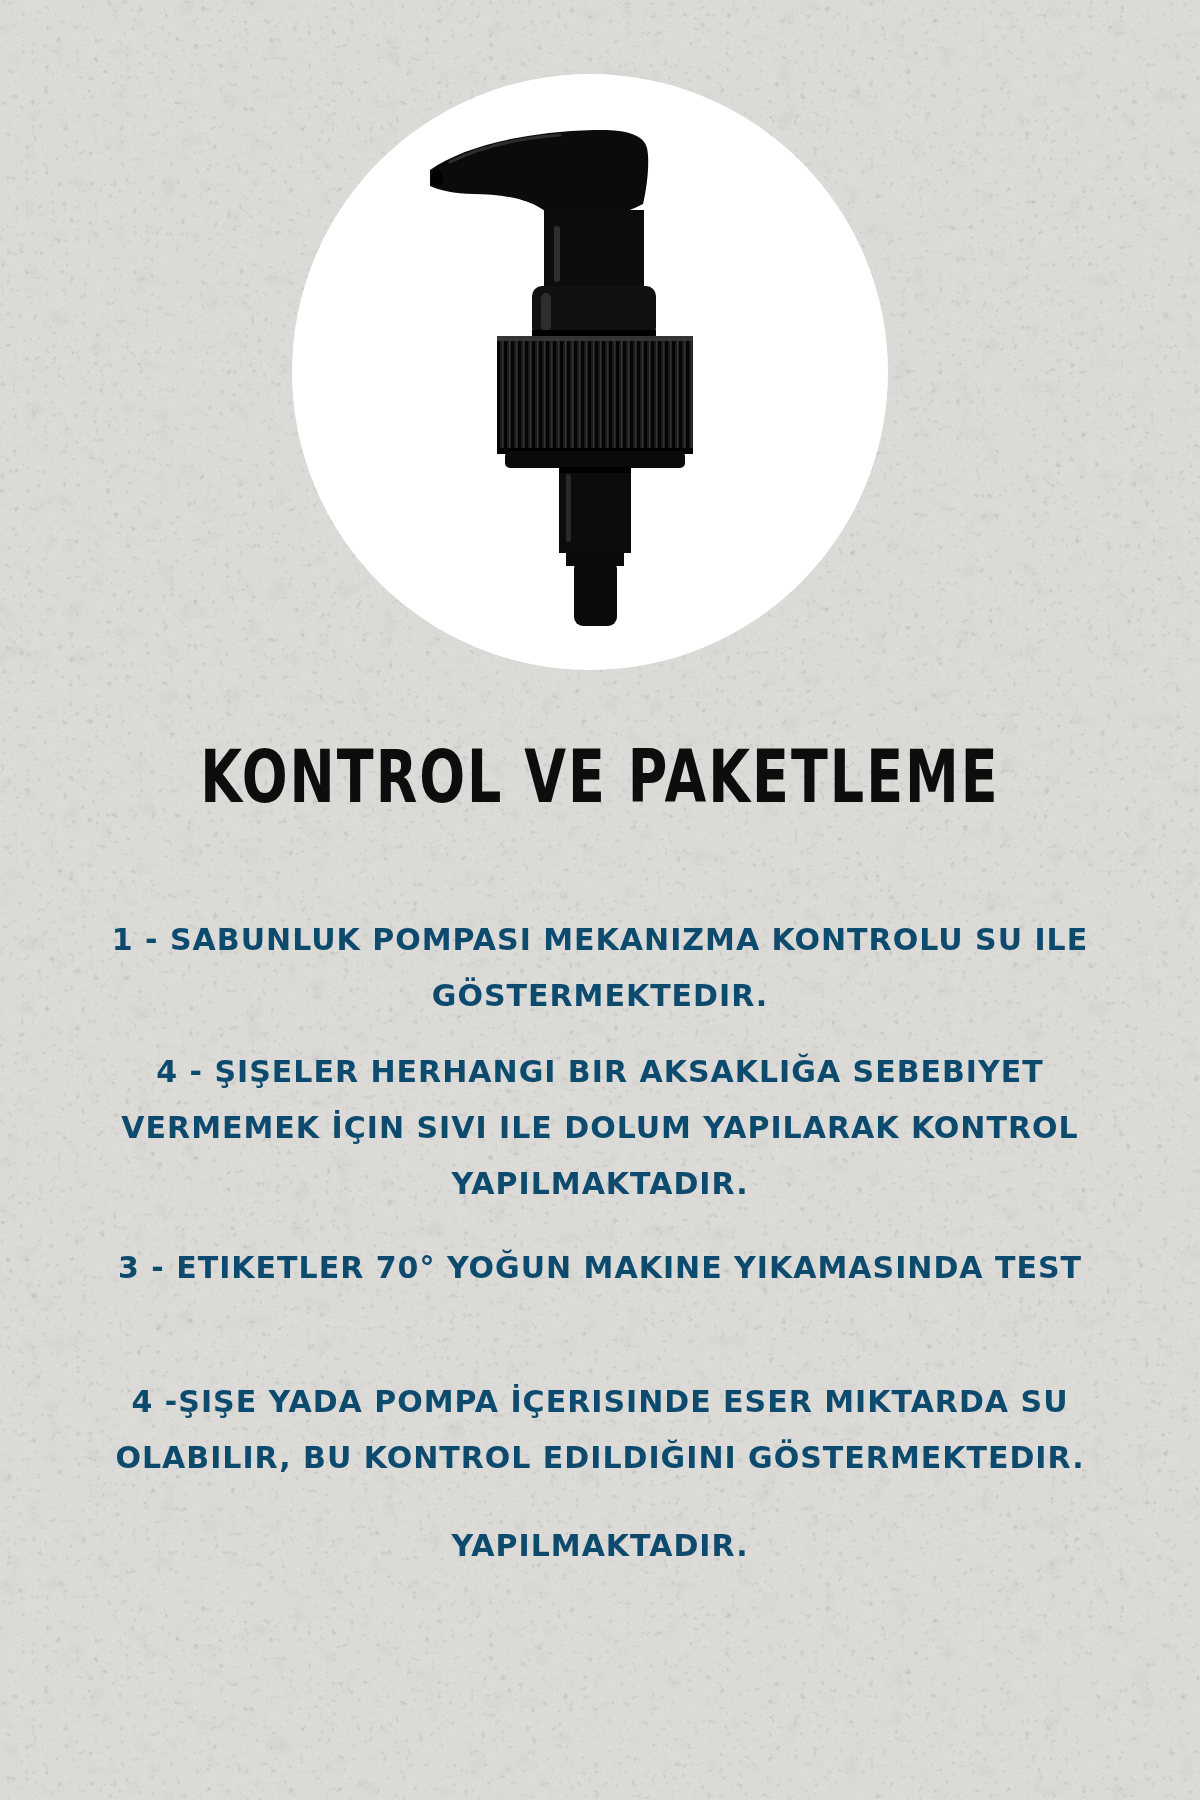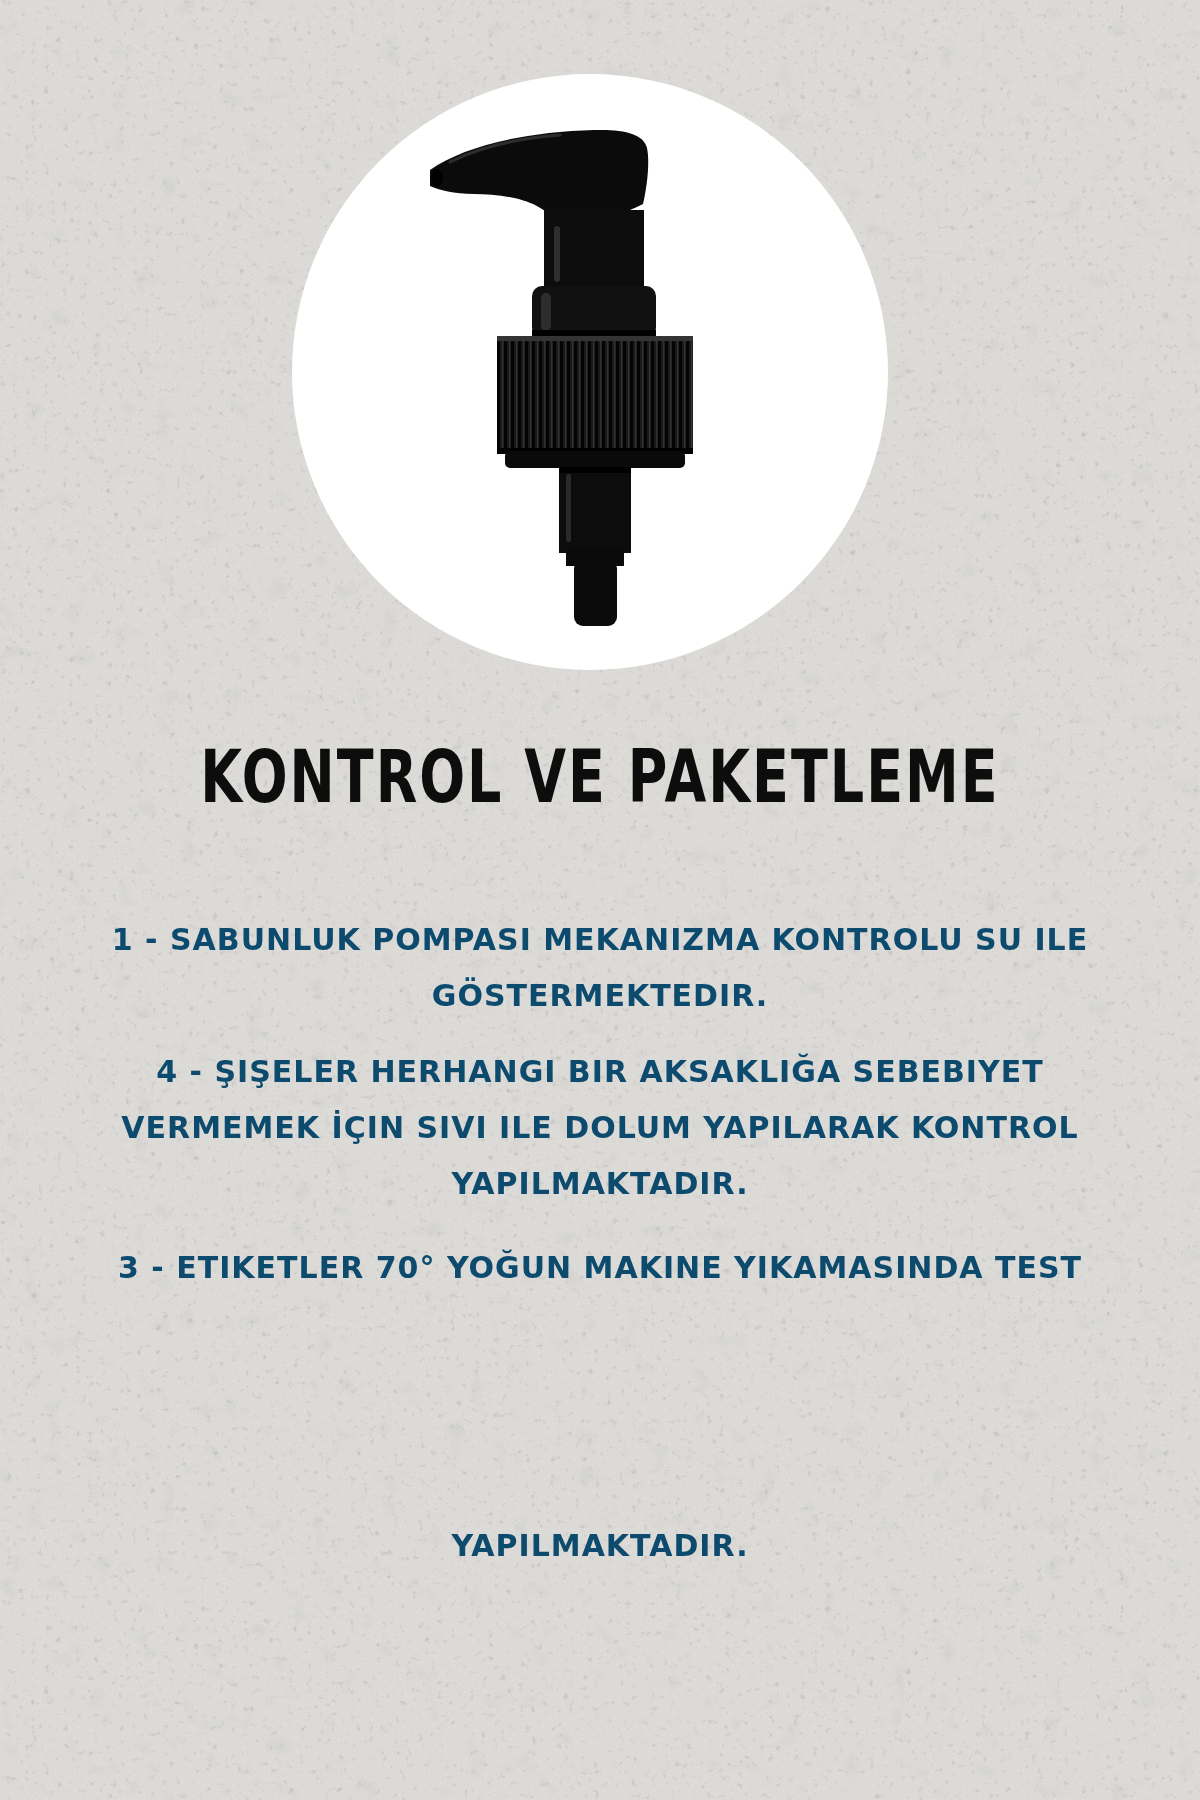--- a/index.html
+++ b/index.html
@@ -149,19 +149,23 @@
     <p class="item i2">
       <span class="line">4 - ŞIŞELER HERHANGI BIR AKSAKLIĞA SEBEBIYET</span>
       <span class="line">VERMEMEK İÇIN SIVI ILE DOLUM YAPILARAK KONTROL</span>
       <span class="line">YAPILMAKTADIR.</span>
     </p>
 
     <p class="item i3">
       <span class="line">3 - ETIKETLER 70° YOĞUN MAKINE YIKAMASINDA TEST</span>
     </p>
 
+    <p class="item i4">
+      <span class="line">4 -ŞIŞE YADA POMPA İÇERISINDE ESER MIKTARDA SU</span>
+      <span class="line">OLABILIR, BU KONTROL EDILDIĞINI GÖSTERMEKTEDIR.</span>
+    </p>
 
     <p class="item i5">
       <span class="line">YAPILMAKTADIR.</span>
     </p>
 
   </div>
 </div>
 
 </body></html>

